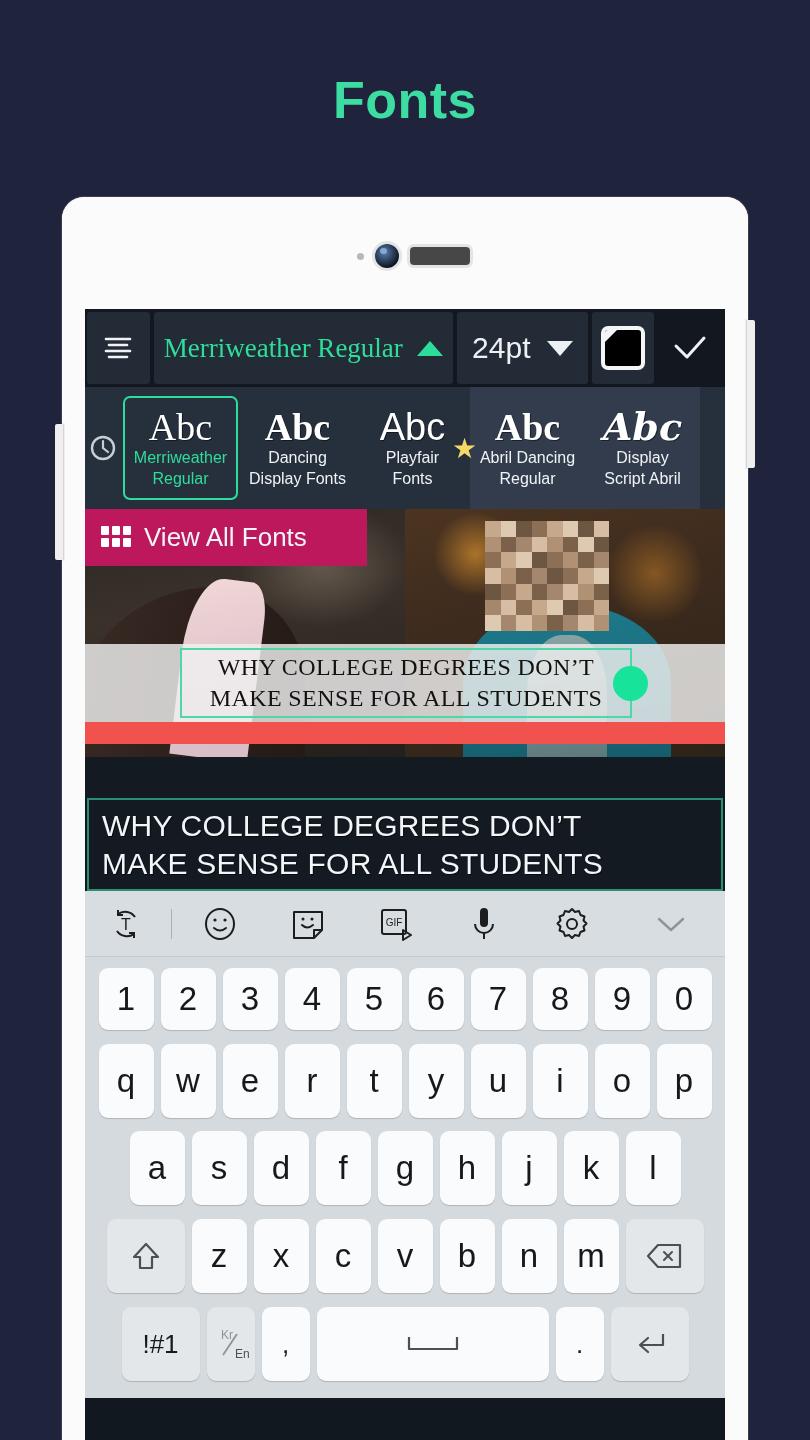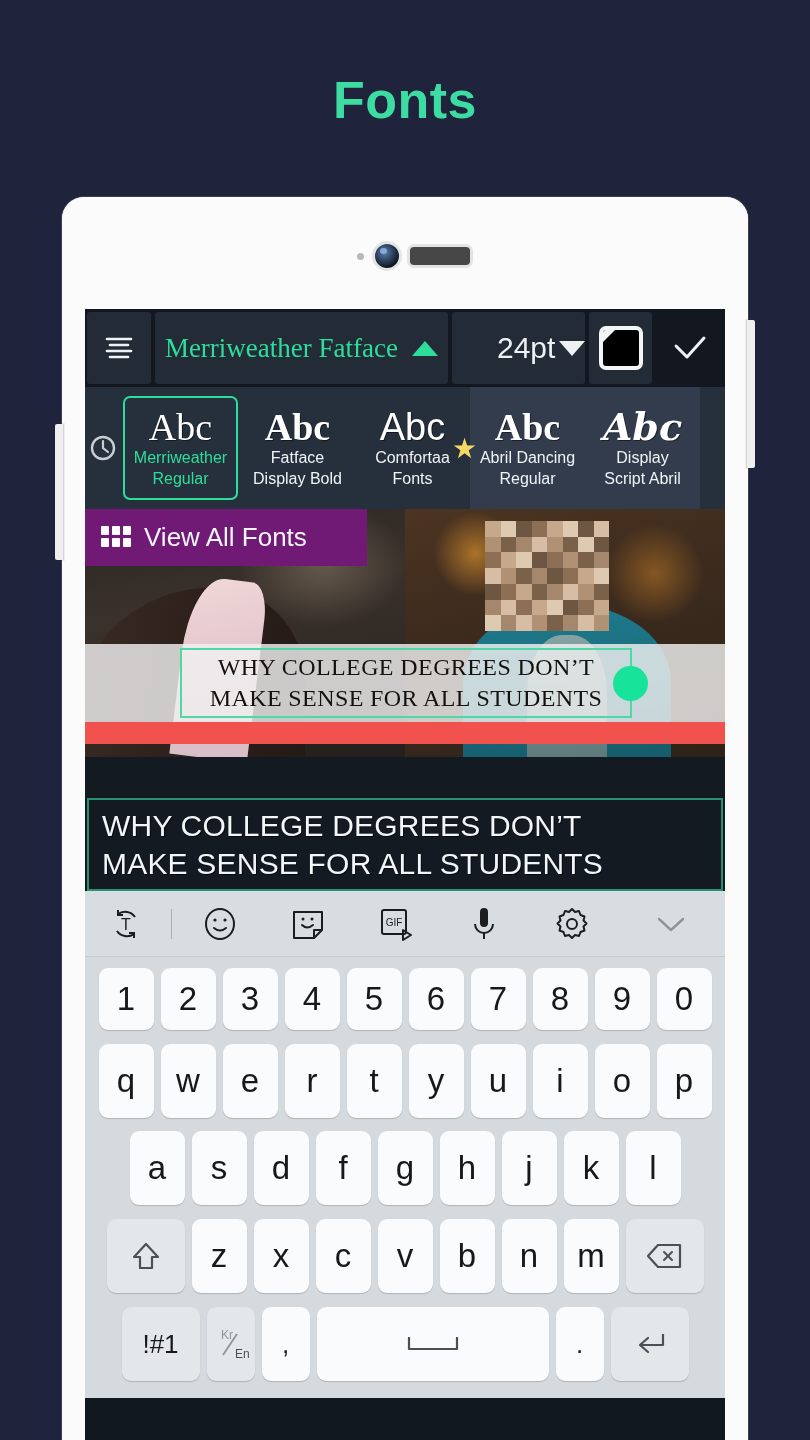--- a/index.html
+++ b/index.html
@@ -77,21 +77,21 @@
   .wifi-ico { width: 22px; height: 19px; }
   .batt { width: 11px; height: 22px; background:#cfd3d8; border-radius:2px; position:relative;}
   .batt::before{content:"";position:absolute;top:-3px;left:3px;width:5px;height:3px;background:#cfd3d8;border-radius:1px;}
   .clock-txt { color:#dfe3e8; font-size: 25px; font-weight:400; letter-spacing:-0.5px;}
 
   
   .editor-bar { height: 78px; background:#131820; display:flex; align-items:stretch; }
   .tb-cell { background:#222b36; margin:3px 2px; border-radius:3px; display:flex; align-items:center; justify-content:center; }
   .tb-align { width: 68px; }
   .tb-font  { flex: 1; gap: 14px; padding: 0 10px; }
-  .tb-size  { width: 142px; gap: 4px; justify-content: flex-end; }
+  .tb-size  { width: 142px; gap: 16px; }
   .tb-color { width: 67px; }
   .tb-check { width: 71px; background: transparent; }
   .font-name { color:#2fdd9a; font-family:"Liberation Serif", serif; font-size:27px; white-space:nowrap; }
   .size-name { color:#eef1f4; font-size:30px; }
   .caret-up { width:0;height:0;border-left:13px solid transparent;border-right:13px solid transparent;border-bottom:15px solid #2fdd9a;}
   .caret-dn { width:0;height:0;border-left:13px solid transparent;border-right:13px solid transparent;border-top:15px solid #eef1f4;}
   .swatch {
     width:44px;height:44px;border:4px solid #f3f5f7;border-radius:7px;background:#000;position:relative;overflow:hidden;
   }
   .swatch::before{content:"";position:absolute;top:0;left:0;border-left:12px solid #f3f5f7;border-bottom:12px solid transparent;}
@@ -237,21 +237,21 @@
         <svg width="34" height="30" viewBox="0 0 34 30">
           <g stroke="#f0f3f6" stroke-width="2.6" stroke-linecap="round">
             <line x1="5" y1="6" x2="29" y2="6"></line>
             <line x1="8" y1="12" x2="26" y2="12"></line>
             <line x1="5" y1="18" x2="29" y2="18"></line>
             <line x1="8" y1="24" x2="26" y2="24"></line>
           </g>
         </svg>
       </div>
       <div class="tb-cell tb-font">
-        <span class="font-name">Merriweather Fatface</span>
+        <span class="font-name">Merriweather Regular</span>
         <span class="caret-up"></span>
       </div>
       <div class="tb-cell tb-size">
         <span class="size-name">24pt</span>
         <span class="caret-dn"></span>
       </div>
       <div class="tb-cell tb-color">
         <div class="swatch"></div>
       </div>
       <div class="tb-cell tb-check">
@@ -270,27 +270,27 @@
       </div>
 
       <div class="font-item selected">
         <span class="sample s-serif">Abc</span>
         <span class="lbl">Merriweather</span>
         <span class="lbl">Regular</span>
       </div>
 
       <div class="font-item">
         <span class="sample s-serif s-bold">Abc</span>
-        <span class="lbl">Fatface</span>
-        <span class="lbl">Display Bold</span>
+        <span class="lbl">Dancing</span>
+        <span class="lbl">Display Fonts</span>
       </div>
 
       <div class="font-item">
         <span class="sample s-sans">Abc</span>
-        <span class="lbl">Comfortaa</span>
+        <span class="lbl">Playfair</span>
         <span class="lbl">Fonts</span>
       </div>
 
       <div class="font-item fav-group">
         <span class="star">★</span>
         <span class="sample s-serif s-bold">Abc</span>
         <span class="lbl">Abril Dancing</span>
         <span class="lbl">Regular</span>
       </div>
 
@@ -356,21 +356,21 @@
           <i style="background: rgb(224, 201, 174);"></i>
           <i style="background: rgb(168, 134, 106);"></i>
           <i style="background: rgb(216, 189, 160);"></i>
           <i style="background: rgb(179, 144, 111);"></i>
           <i style="background: rgb(125, 96, 71);"></i>
           <i style="background: rgb(168, 134, 106);"></i>
           <i style="background: rgb(216, 189, 160);"></i>
           <i style="background: rgb(179, 144, 111);"></i>
         </div>
 
-      <div style="position:absolute;left:0;top:0;width:282px;height:57px;background:#701a75;display:flex;align-items:center;gap:13px;padding-left:16px;">
+      <div style="position:absolute;left:0;top:0;width:282px;height:57px;background:#be185d;display:flex;align-items:center;gap:13px;padding-left:16px;">
         <svg width="30" height="23" viewBox="0 0 30 23">
           <g fill="#ffffff">
             <rect x="0" y="0" width="8" height="9" rx="1"></rect>
               <rect x="11" y="0" width="8" height="9" rx="1"></rect>
               <rect x="22" y="0" width="8" height="9" rx="1"></rect>
             <rect x="0" y="12" width="8" height="9" rx="1"></rect>
               <rect x="11" y="12" width="8" height="9" rx="1"></rect>
               <rect x="22" y="12" width="8" height="9" rx="1"></rect>
           </g>
         </svg>

